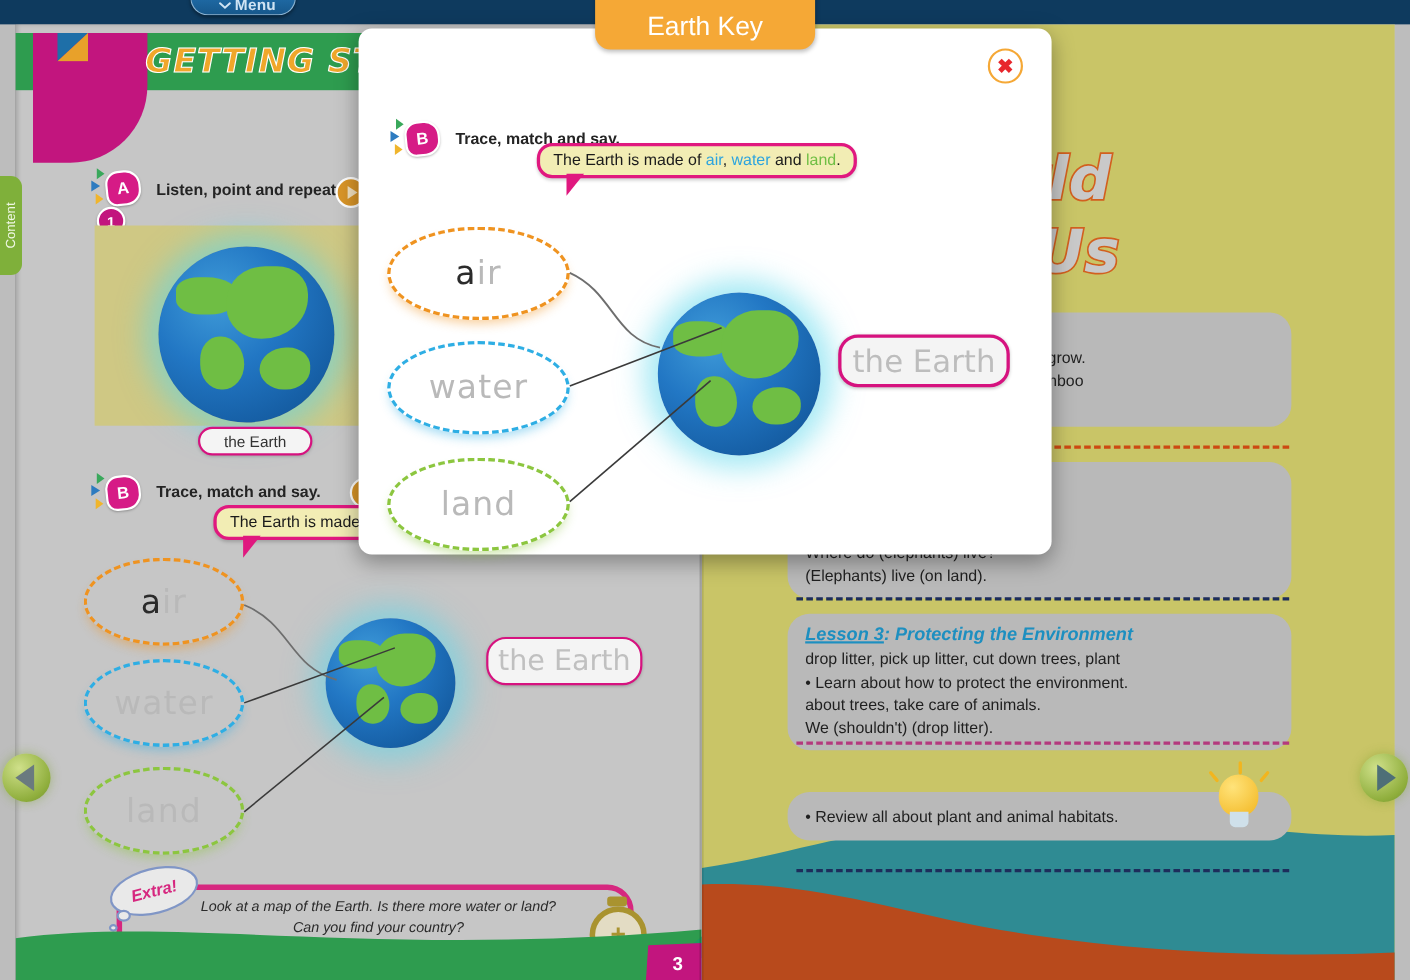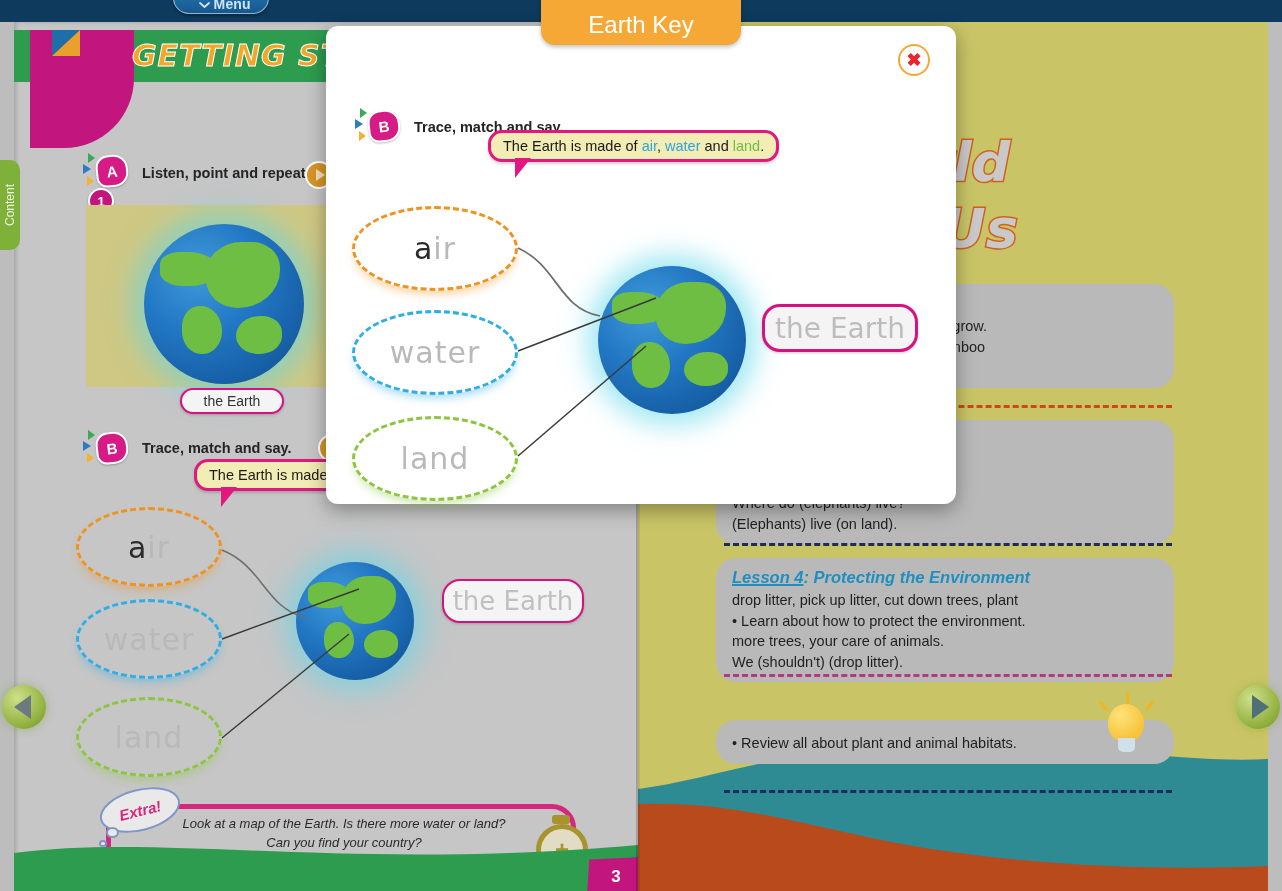--- a/index.html
+++ b/index.html
@@ -345,26 +345,26 @@
           <div>• Learn about where animals live.</div>
           <div>  elephant, giraffe, whale, dolphin</div>
           <div>  Where do (elephants) live?</div>
           <div>  (Elephants) live (on land).</div>
         </div>
       </div>
       <div class="dash-sep navy" style="left:86px; top:521px; width:448px;"></div>
 
       <div class="lesson" style="left:78px; top:536px; width:458px;">
         <div class="lesson-title">
-          <u>Lesson 4</u><span>: Protecting the Environment</span>
+          <u>Lesson 3</u><span>: Protecting the Environment</span>
         </div>
         <div class="lesson-body">
           <div>  drop litter, pick up litter, cut down trees, plant</div>
           <div>• Learn about how to protect the environment.</div>
-          <div>  more trees, your care of animals.</div>
+          <div>  about trees, take care of animals.</div>
           <div>  We (shouldn't) (drop litter).</div>
         </div>
       </div>
       <div class="dash-sep pink" style="left:86px; top:652px; width:448px;"></div>
 
       <div class="lesson" style="left:78px; top:698px; width:458px;">
         <div class="lesson-body">
           <div>• Review all about plant and animal habitats.</div>
         </div>
       </div>

